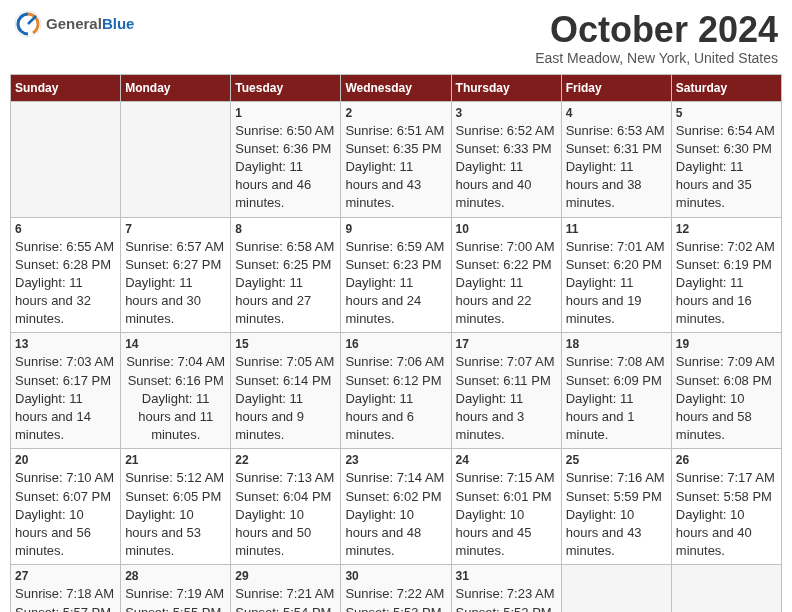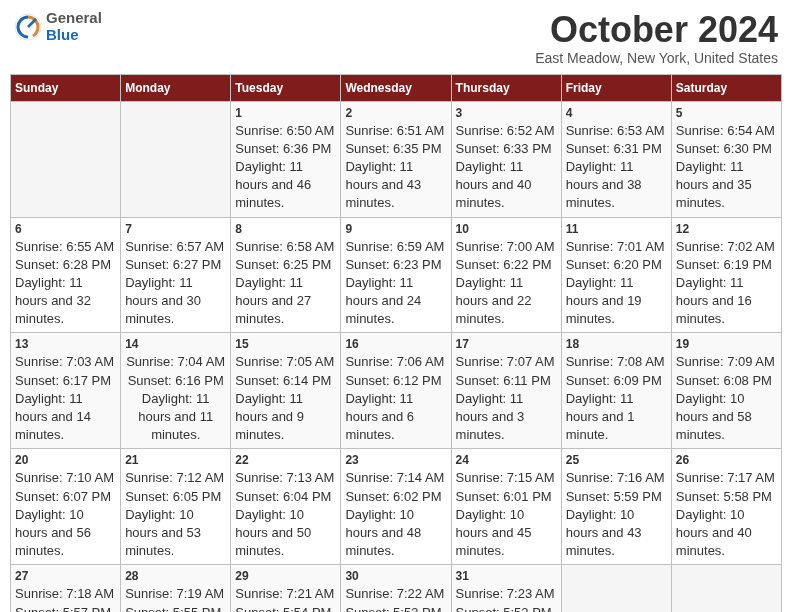--- a/index.html
+++ b/index.html
@@ -16,21 +16,21 @@
       align-items: flex-start;
       margin-bottom: 8px;
       padding: 0 4px;
     }
     .logo {
       display: flex;
       align-items: center;
     }
     .logo-text {
       display: flex;
-      flex-direction: column;
+      flex-direction: row;
       font-size: 18px;
       font-weight: bold;
       color: #333;
       line-height: 1.1;
     }
     .logo-general { color: #555; font-size: 15px; font-weight: bold; }
     .logo-blue { color: #1a69b5; font-size: 15px; font-weight: bold; }
     .logo-icon {
       width: 28px;
       height: 28px;
@@ -255,21 +255,21 @@
       </tr>
       <tr>
         <td>
           <div class="day-num">20</div>
           <div class="day-info" style="white-space: pre-line;">Sunrise: 7:10 AM
 Sunset: 6:07 PM
 Daylight: 10 hours and 56 minutes.</div>
         </td>
         <td>
           <div class="day-num">21</div>
-          <div class="day-info" style="white-space: pre-line;">Sunrise: 7:12 AM
+          <div class="day-info" style="white-space: pre-line;">Sunrise: 5:12 AM
 Sunset: 6:05 PM
 Daylight: 10 hours and 53 minutes.</div>
         </td>
         <td>
           <div class="day-num">22</div>
           <div class="day-info" style="white-space: pre-line;">Sunrise: 7:13 AM
 Sunset: 6:04 PM
 Daylight: 10 hours and 50 minutes.</div>
         </td>
         <td>

